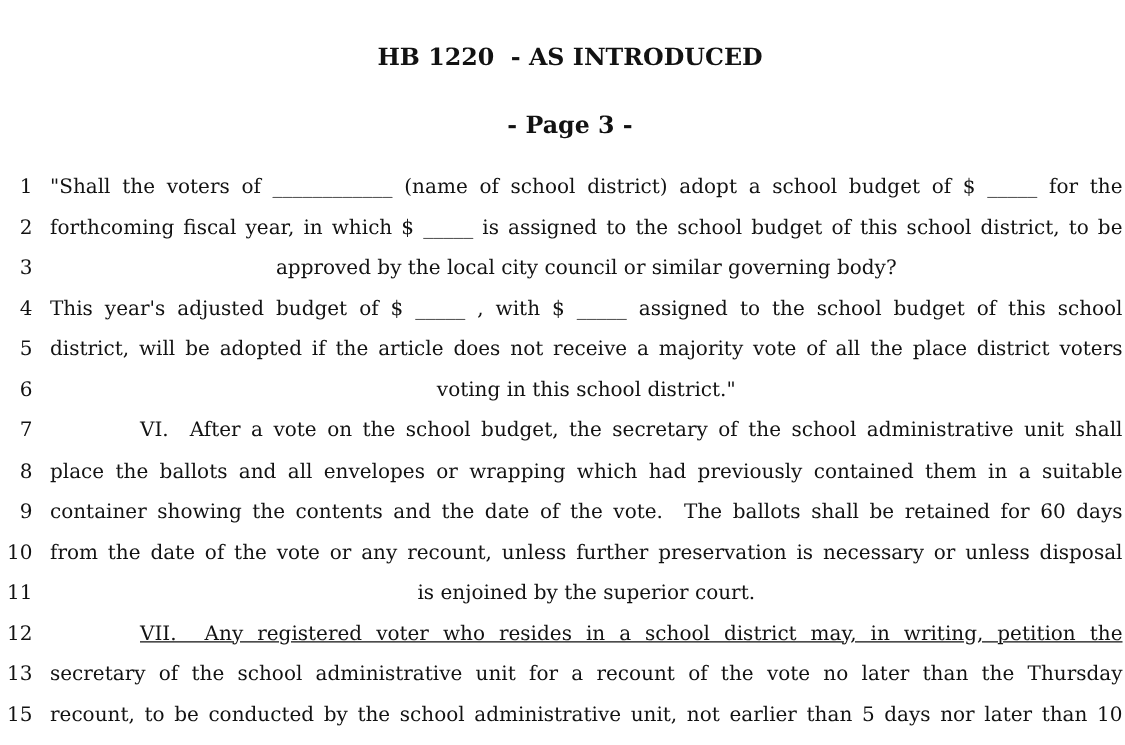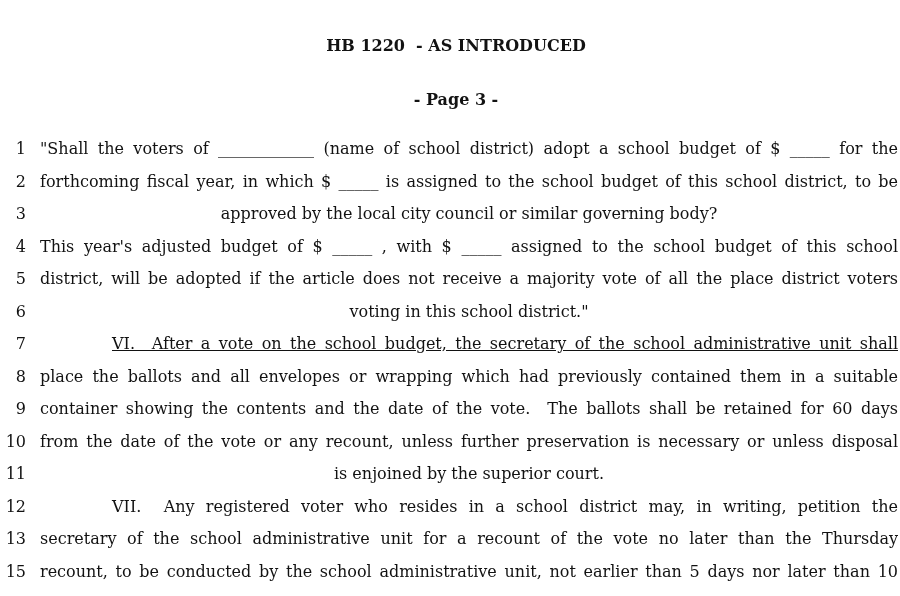--- a/index.html
+++ b/index.html
@@ -11,21 +11,21 @@
     width: 900px;
     height: 596px;
     overflow: hidden;
     color: #121212;
     font-family: "DejaVu Serif", "Liberation Serif", serif;
   }
   .page-header {
     padding-top: 1px;
     text-align: center;
     font-weight: bold;
-    font-size: 16px;
+    font-size: 19px;
     line-height: 18px;
     white-space: pre-wrap;
     padding-left: 12px;
   }
   .doc-body {
     margin-top: 6px;
   }
   .line-row {
     display: flex;
     align-items: baseline;
@@ -78,41 +78,41 @@
     <div class="line-row">
       <div class="line-num">5</div>
       <div class="line-text just">district, will be adopted if the article does not receive a majority vote of all the place district voters</div>
     </div>
     <div class="line-row">
       <div class="line-num">6</div>
       <div class="line-text">voting in this school district."</div>
     </div>
     <div class="line-row">
       <div class="line-num">7</div>
-      <div class="line-text just" style="padding-left: 72px; text-decoration: underline;">VI.  After a vote on the school budget, the secretary of the school administrative unit shall</div>
+      <div class="line-text just" style="padding-left: 72px;">VI.  After a vote on the school budget, the secretary of the school administrative unit shall</div>
     </div>
     <div class="line-row">
       <div class="line-num">8</div>
       <div class="line-text just">place the ballots and all envelopes or wrapping which had previously contained them in a suitable</div>
     </div>
     <div class="line-row">
       <div class="line-num">9</div>
       <div class="line-text just">container showing the contents and the date of the vote.  The ballots shall be retained for 60 days</div>
     </div>
     <div class="line-row">
       <div class="line-num">10</div>
       <div class="line-text just">from the date of the vote or any recount, unless further preservation is necessary or unless disposal</div>
     </div>
     <div class="line-row">
       <div class="line-num">11</div>
       <div class="line-text">is enjoined by the superior court.</div>
     </div>
     <div class="line-row">
       <div class="line-num">12</div>
-      <div class="line-text just" style="padding-left: 72px;">VII.  Any registered voter who resides in a school district may, in writing, petition the</div>
+      <div class="line-text just" style="padding-left: 72px; text-decoration: underline;">VII.  Any registered voter who resides in a school district may, in writing, petition the</div>
     </div>
     <div class="line-row">
       <div class="line-num">13</div>
       <div class="line-text just">secretary of the school administrative unit for a recount of the vote no later than the Thursday</div>
     </div>
     <div class="line-row">
       <div class="line-num">15</div>
       <div class="line-text just">recount, to be conducted by the school administrative unit, not earlier than 5 days nor later than 10</div>
     </div>
   </div>

